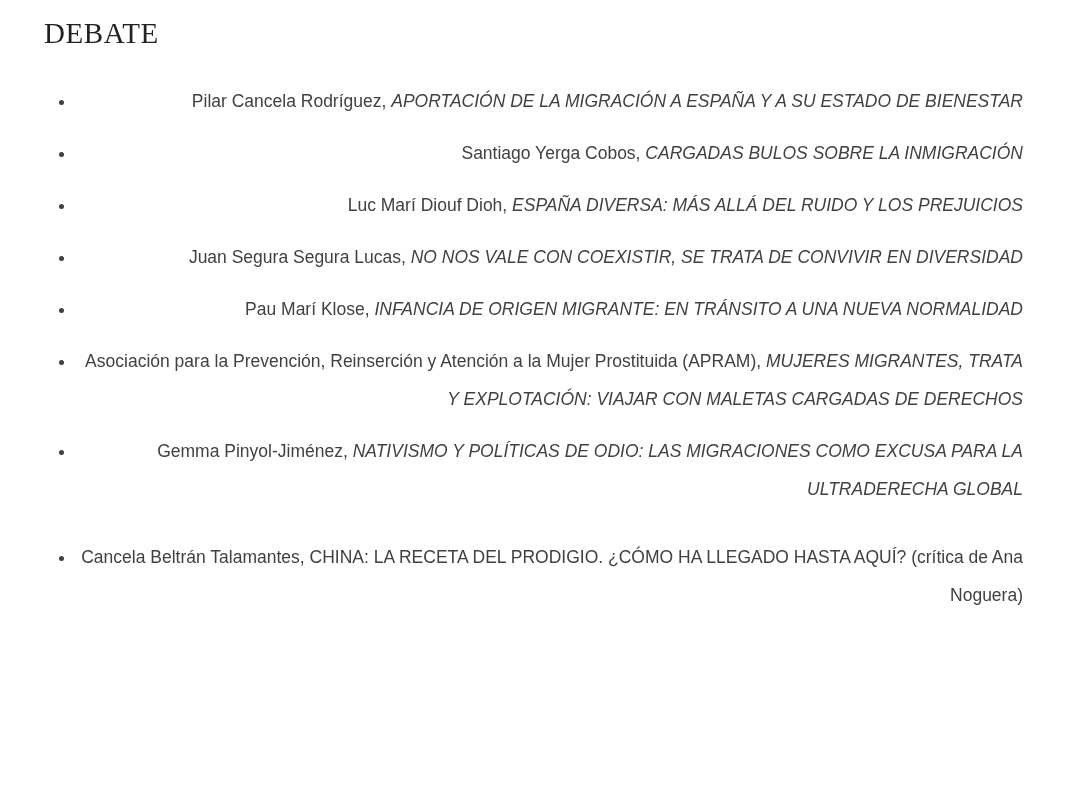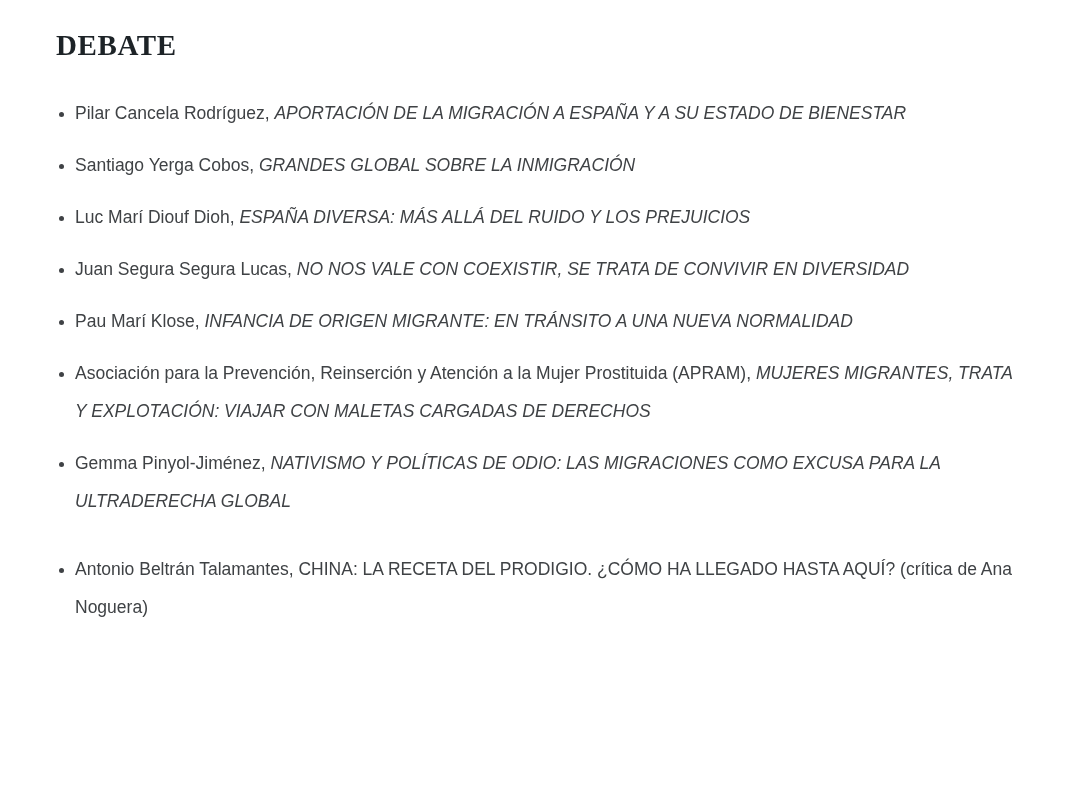--- a/index.html
+++ b/index.html
@@ -15,38 +15,39 @@
     font-family: "Liberation Sans", "DejaVu Sans", sans-serif;
   }
   .page {
     box-sizing: border-box;
     width: 100%;
     height: 100%;
     padding: 14px 44px 0 44px;
   }
   .section-heading {
     font-family: "Liberation Serif", "DejaVu Serif", serif;
-    font-weight: 700;
+    font-weight: 400;
     font-size: 29px;
     line-height: 38px;
     letter-spacing: 0.6px;
     color: #1d2327;
-    margin: 12px;
+    margin: 0;
   }
   .entry-list {
     list-style: disc outside;
     margin: 30px 0 26px 0;
     padding: 0 0 0 31px;
     max-width: 948px;
   }
   .entry-list li {
     font-size: 17.5px;
     line-height: 38px;
     color: #3f4245;
     margin-bottom: 14px;
+    text-align: right;
   }
   .entry-list li::marker {
     color: #3f4245;
     font-size: 15px;
   }
   .author-name {
     font-style: normal;
   }
   .work-title {
     font-style: italic;
@@ -57,26 +58,26 @@
 </style>
 </head>
 <body>
 
 <div class="page">
 
   <h2 class="section-heading">DEBATE</h2>
 
   <ul class="entry-list">
     <li><span class="author-name">Pilar Cancela Rodríguez, </span><em class="work-title">APORTACIÓN DE LA MIGRACIÓN A ESPAÑA Y A SU ESTADO DE BIENESTAR</em></li>
-    <li><span class="author-name">Santiago Yerga Cobos, </span><em class="work-title">GRANDES GLOBAL SOBRE LA INMIGRACIÓN</em></li>
+    <li><span class="author-name">Santiago Yerga Cobos, </span><em class="work-title">CARGADAS BULOS SOBRE LA INMIGRACIÓN</em></li>
     <li><span class="author-name">Luc Marí Diouf Dioh, </span><em class="work-title">ESPAÑA DIVERSA: MÁS ALLÁ DEL RUIDO Y LOS PREJUICIOS</em></li>
     <li><span class="author-name">Juan Segura Segura Lucas, </span><em class="work-title">NO NOS VALE CON COEXISTIR, SE TRATA DE CONVIVIR EN DIVERSIDAD</em></li>
     <li><span class="author-name">Pau Marí Klose, </span><em class="work-title">INFANCIA DE ORIGEN MIGRANTE: EN TRÁNSITO A UNA NUEVA NORMALIDAD</em></li>
     <li><span class="author-name">Asociación para la Prevención, Reinserción y Atención a la Mujer Prostituida (APRAM), </span><em class="work-title">MUJERES MIGRANTES, TRATA Y EXPLOTACIÓN: VIAJAR CON MALETAS CARGADAS DE DERECHOS</em></li>
     <li><span class="author-name">Gemma Pinyol-Jiménez, </span><em class="work-title">NATIVISMO Y POLÍTICAS DE ODIO: LAS MIGRACIONES COMO EXCUSA PARA LA ULTRADERECHA GLOBAL</em></li>
   </ul>
 
 
   <ul class="entry-list">
-    <li><span class="author-name">Antonio Beltrán Talamantes, </span><span class="work-title upright">CHINA: LA RECETA DEL PRODIGIO. ¿CÓMO HA LLEGADO HASTA AQUÍ? (crítica de Ana Noguera)</span></li>
+    <li><span class="author-name">Cancela Beltrán Talamantes, </span><span class="work-title upright">CHINA: LA RECETA DEL PRODIGIO. ¿CÓMO HA LLEGADO HASTA AQUÍ? (crítica de Ana Noguera)</span></li>
   </ul>
 
 </div>
 
 </body></html>

